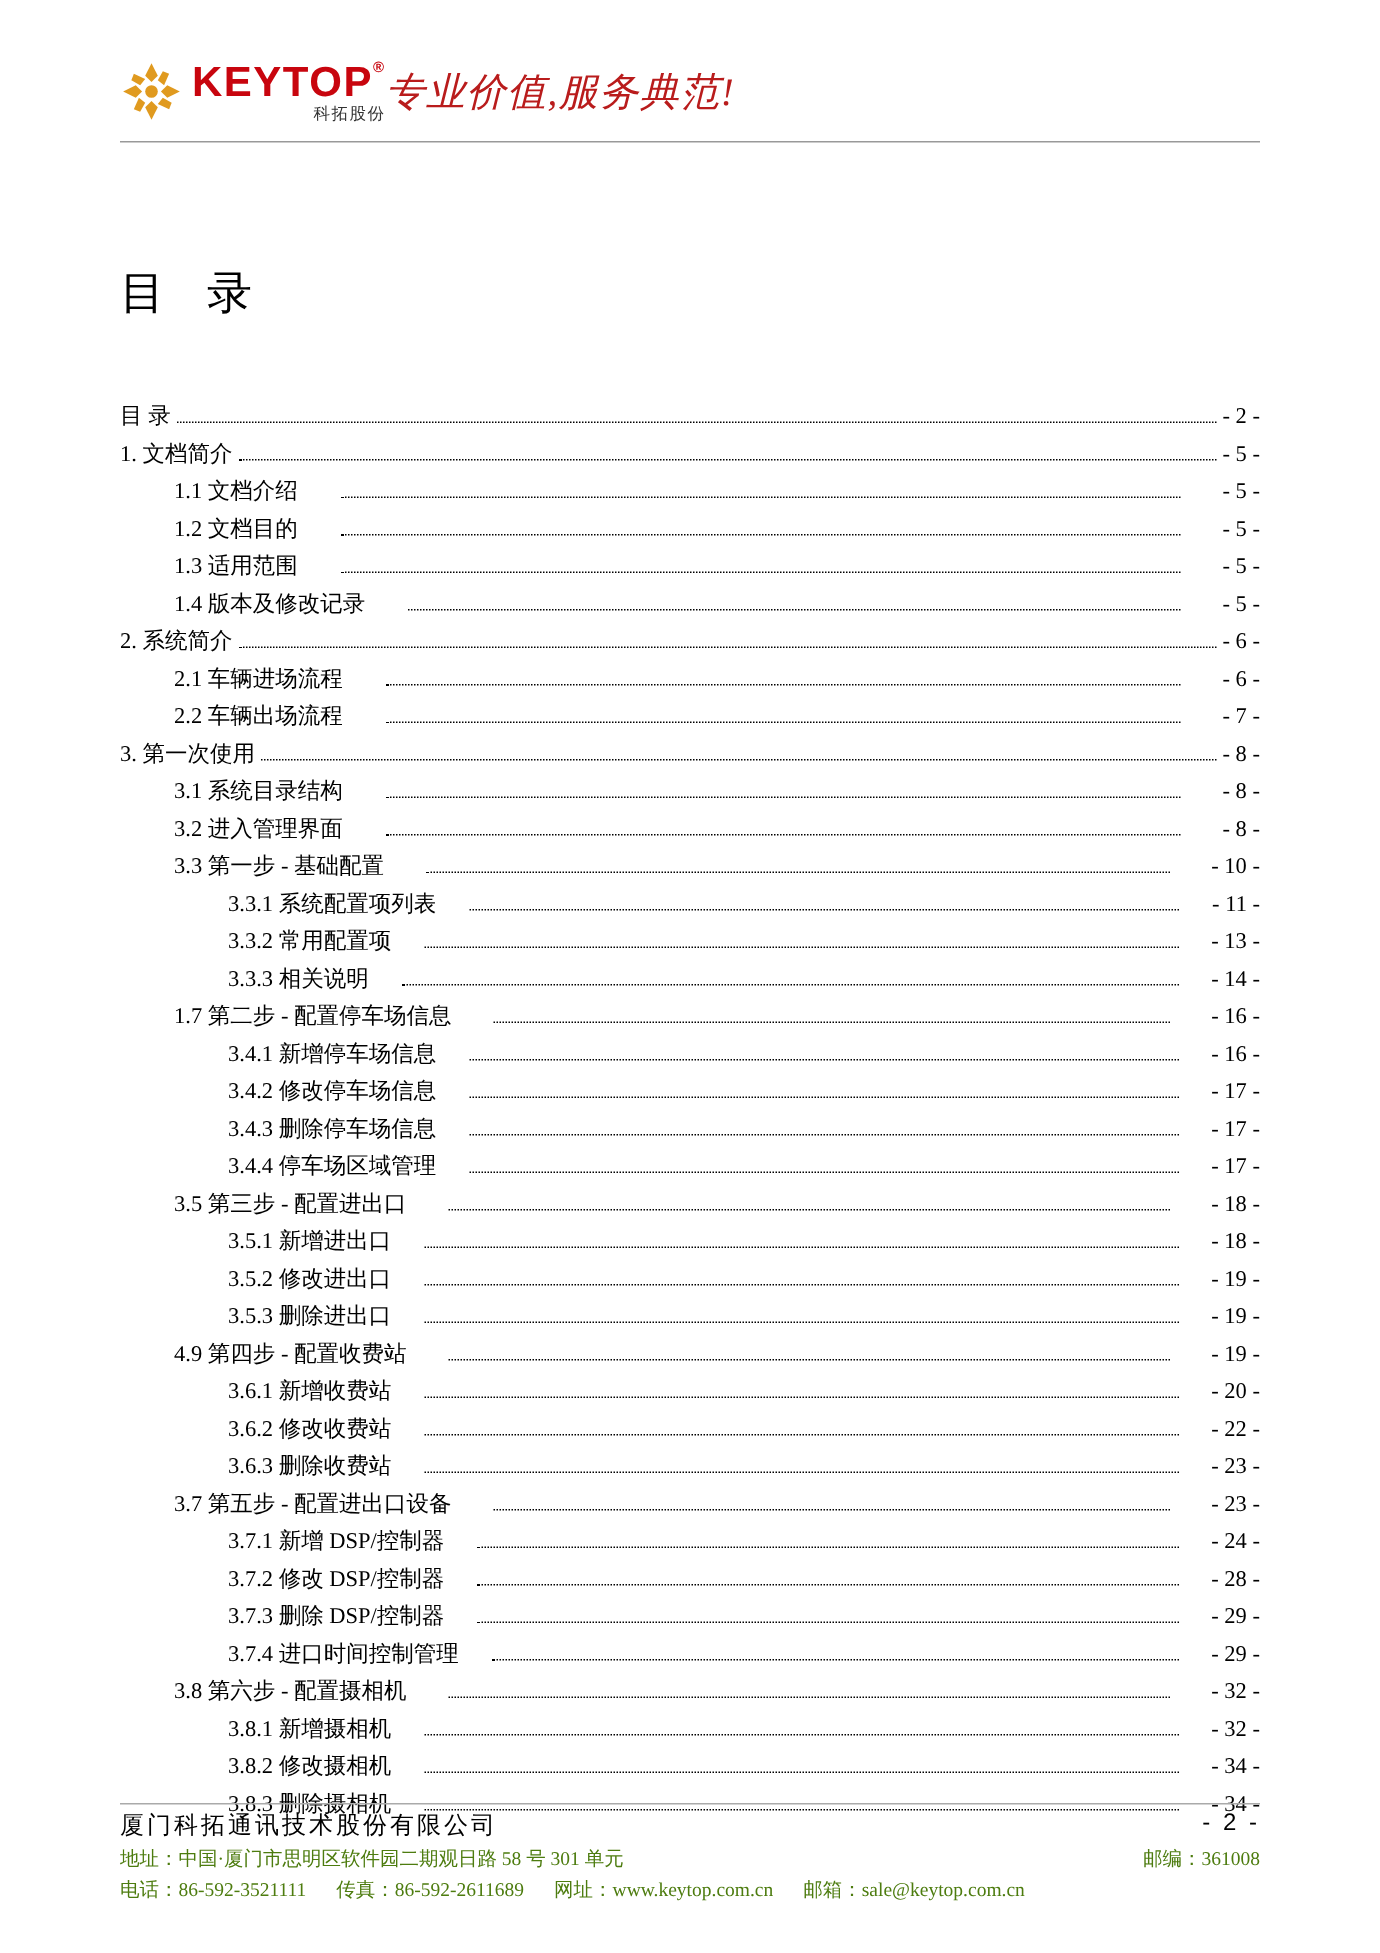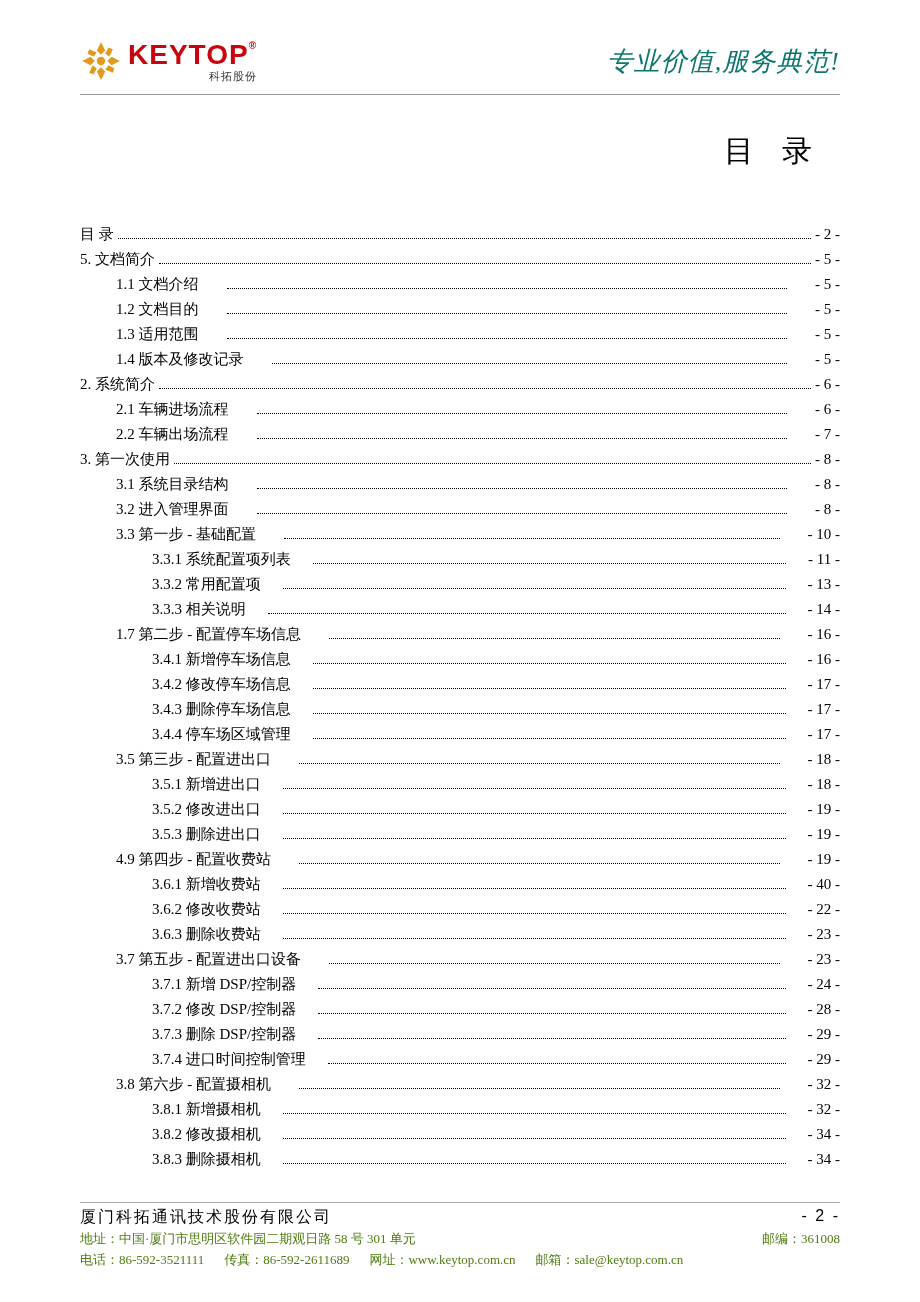--- a/index.html
+++ b/index.html
@@ -8,25 +8,24 @@
       height: 1302px;
       background: #fff;
       font-family: "SimSun", "Songti SC", serif;
       font-size: 15px;
       color: #000;
       position: relative;
       padding: 40px 80px 60px 80px;
     }
     .header {
       display: flex;
-      justify-content: space-between;
       align-items: center;
       border-bottom: 1.5px solid #999;
       padding-bottom: 12px;
-      margin-bottom: 36px;
+      margin-bottom: 80px;
     }
     .logo {
       display: flex;
       align-items: center;
       gap: 6px;
     }
     .logo-icon {
       width: 42px;
       height: 42px;
       color: #e09a1f;
@@ -52,25 +51,25 @@
       font-size: 11px;
       color: #333;
       align-self: flex-end;
       margin-top: 2px;
       letter-spacing: 1px;
     }
     .slogan {
       font-family: "STXingkai", "Xingkai SC", "KaiTi", cursive;
       font-size: 26px;
       font-style: italic;
-      color: #0f766e;
+      color: #b91c1c;
       letter-spacing: 1px;
     }
     .title {
-      text-align: right;
+      text-align: left;
       font-family: "SimHei", "Heiti SC", sans-serif;
       font-size: 30px;
       letter-spacing: 28px;
       margin-bottom: 50px;
       font-weight: normal;
     }
     .toc {
       line-height: 1.6;
     }
     .toc-entry {
@@ -153,21 +152,21 @@
 
 <h1 class="title">目录</h1>
 
 <div class="toc" id="toc-container">
     <div class="toc-entry indent-0">
       <span class="toc-label">目  录</span>
       <span class="toc-dots"></span>
       <span class="toc-page">- 2 -</span>
     </div>
     <div class="toc-entry indent-0">
-      <span class="toc-label">5. 文档简介</span>
+      <span class="toc-label">1. 文档简介</span>
       <span class="toc-dots"></span>
       <span class="toc-page">- 5 -</span>
     </div>
     <div class="toc-entry indent-1">
       <span class="toc-label">1.1 文档介绍</span>
       <span class="toc-dots"></span>
       <span class="toc-page">- 5 -</span>
     </div>
     <div class="toc-entry indent-1">
       <span class="toc-label">1.2 文档目的</span>
@@ -280,21 +279,21 @@
       <span class="toc-page">- 19 -</span>
     </div>
     <div class="toc-entry indent-1">
       <span class="toc-label">4.9 第四步 - 配置收费站</span>
       <span class="toc-dots"></span>
       <span class="toc-page">- 19 -</span>
     </div>
     <div class="toc-entry indent-2">
       <span class="toc-label">3.6.1 新增收费站</span>
       <span class="toc-dots"></span>
-      <span class="toc-page">- 40 -</span>
+      <span class="toc-page">- 20 -</span>
     </div>
     <div class="toc-entry indent-2">
       <span class="toc-label">3.6.2 修改收费站</span>
       <span class="toc-dots"></span>
       <span class="toc-page">- 22 -</span>
     </div>
     <div class="toc-entry indent-2">
       <span class="toc-label">3.6.3 删除收费站</span>
       <span class="toc-dots"></span>
       <span class="toc-page">- 23 -</span>

